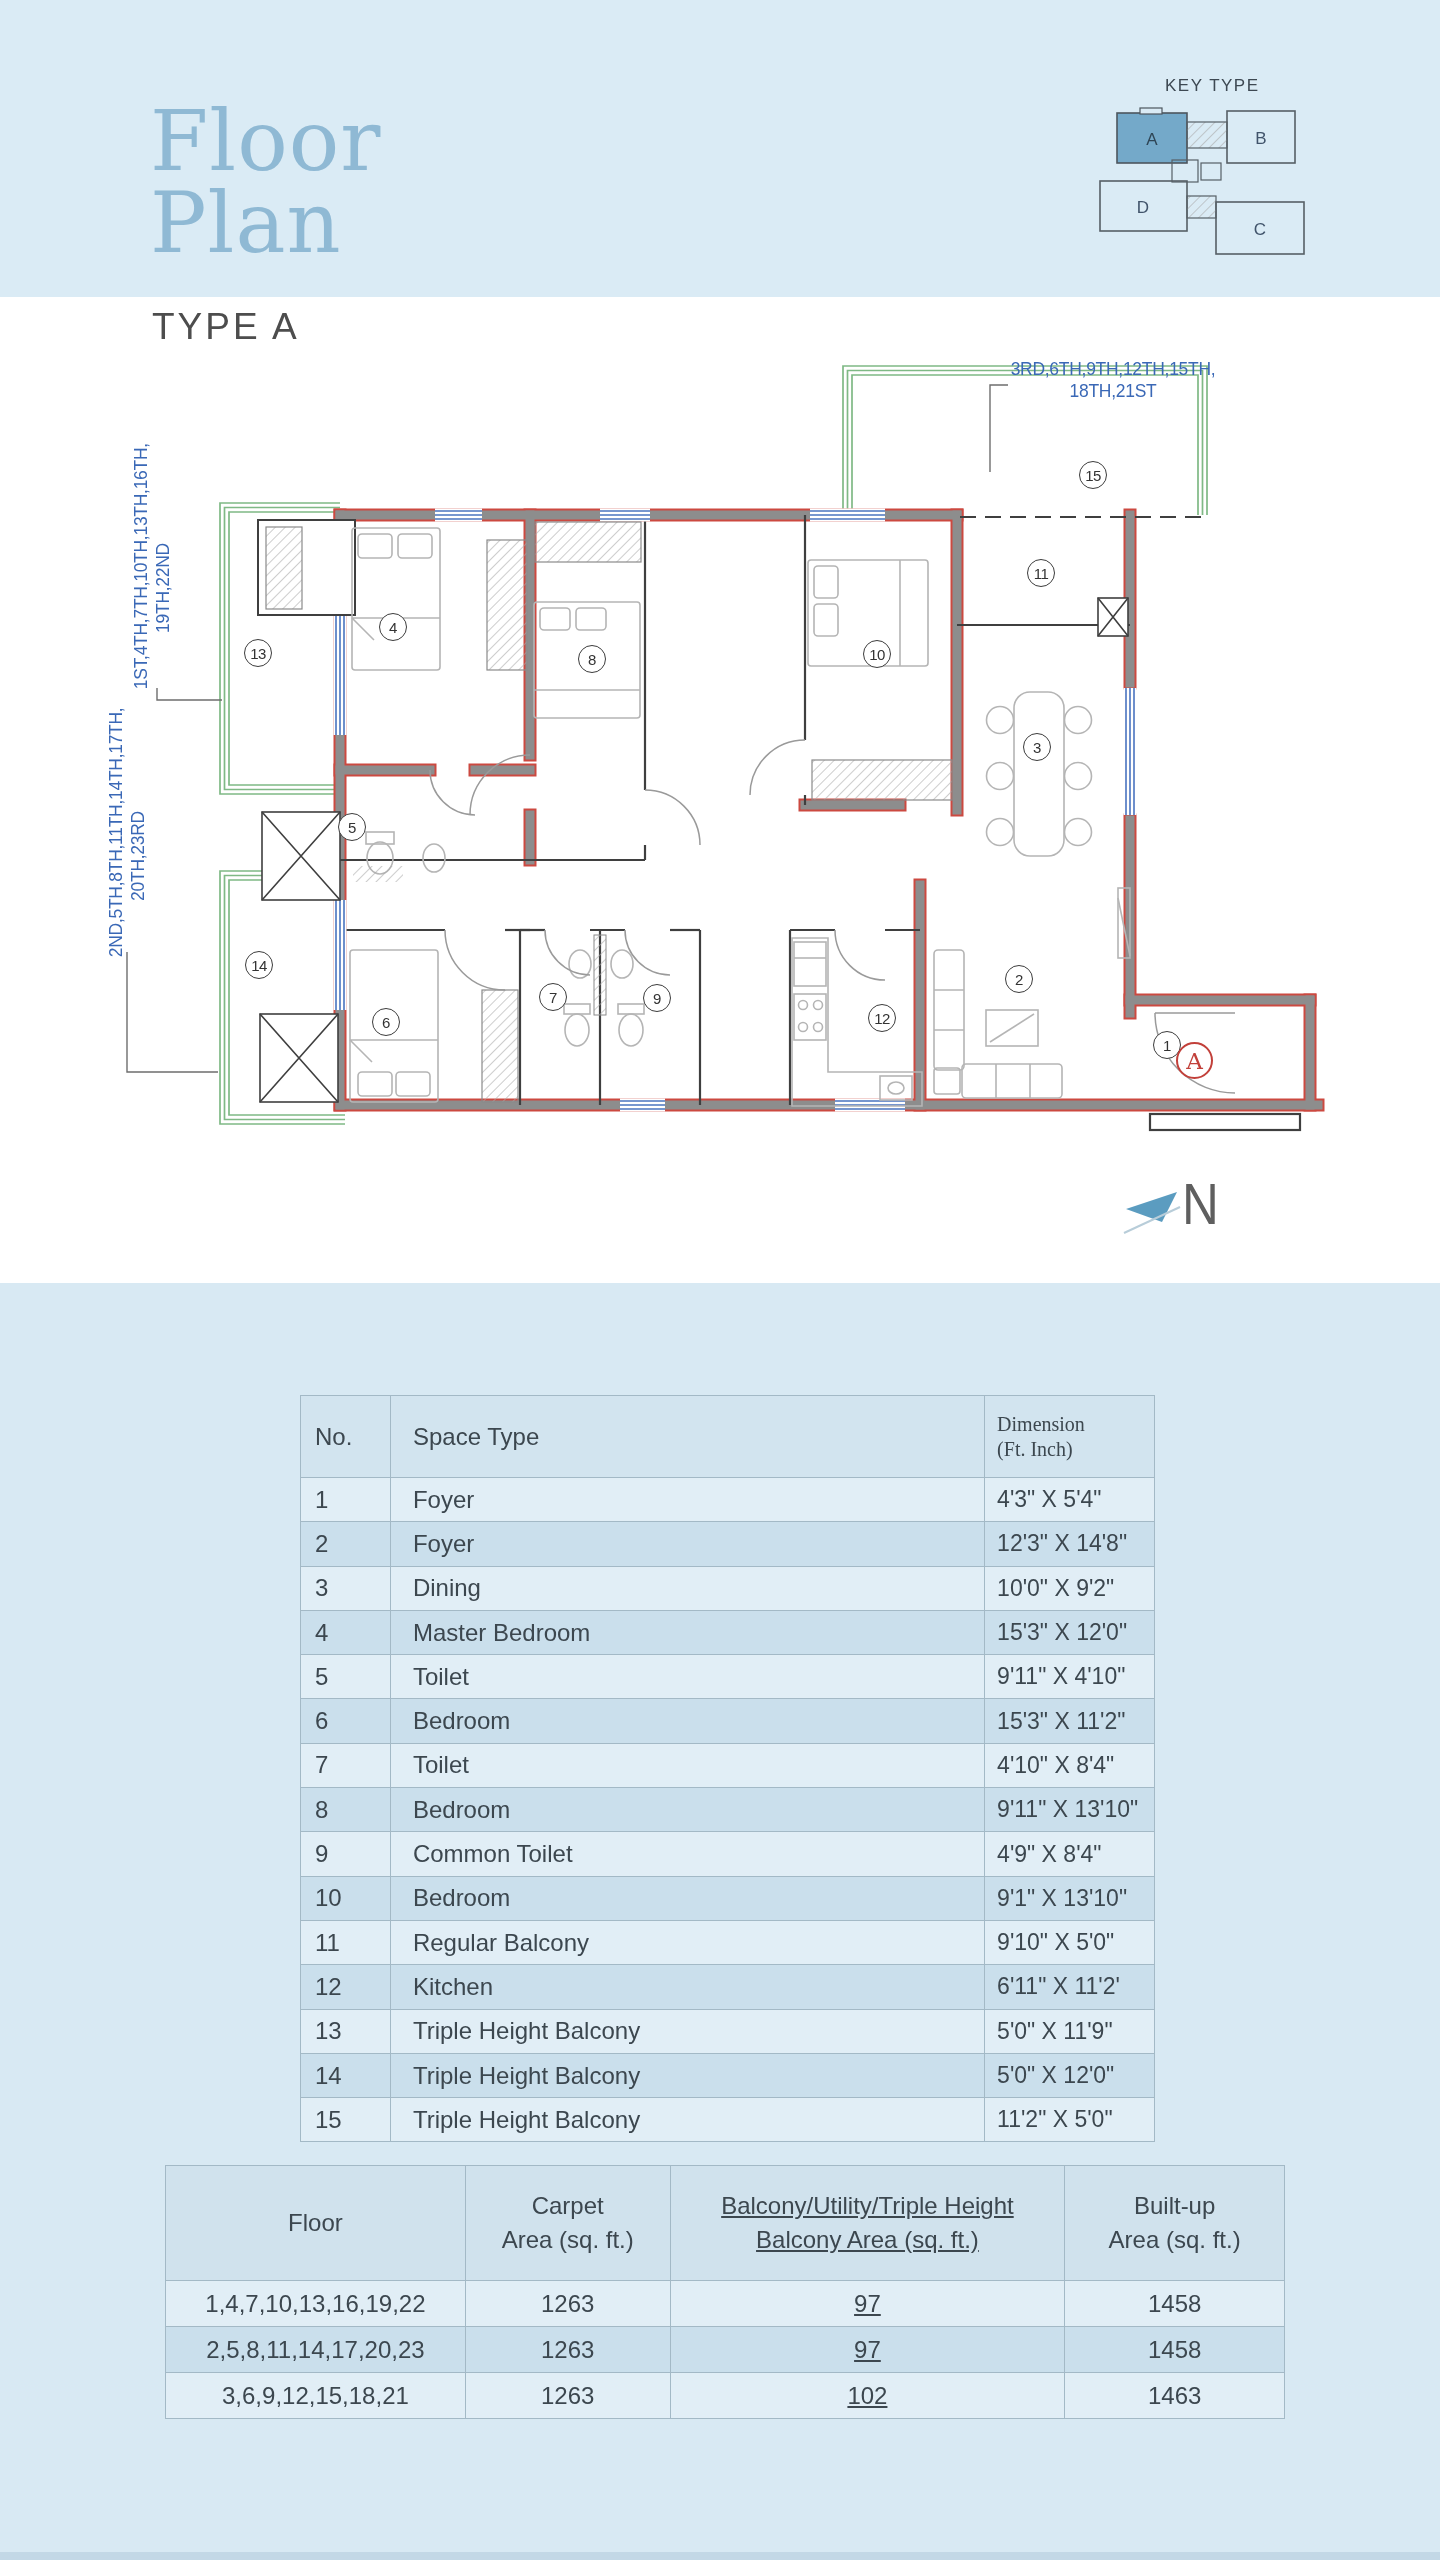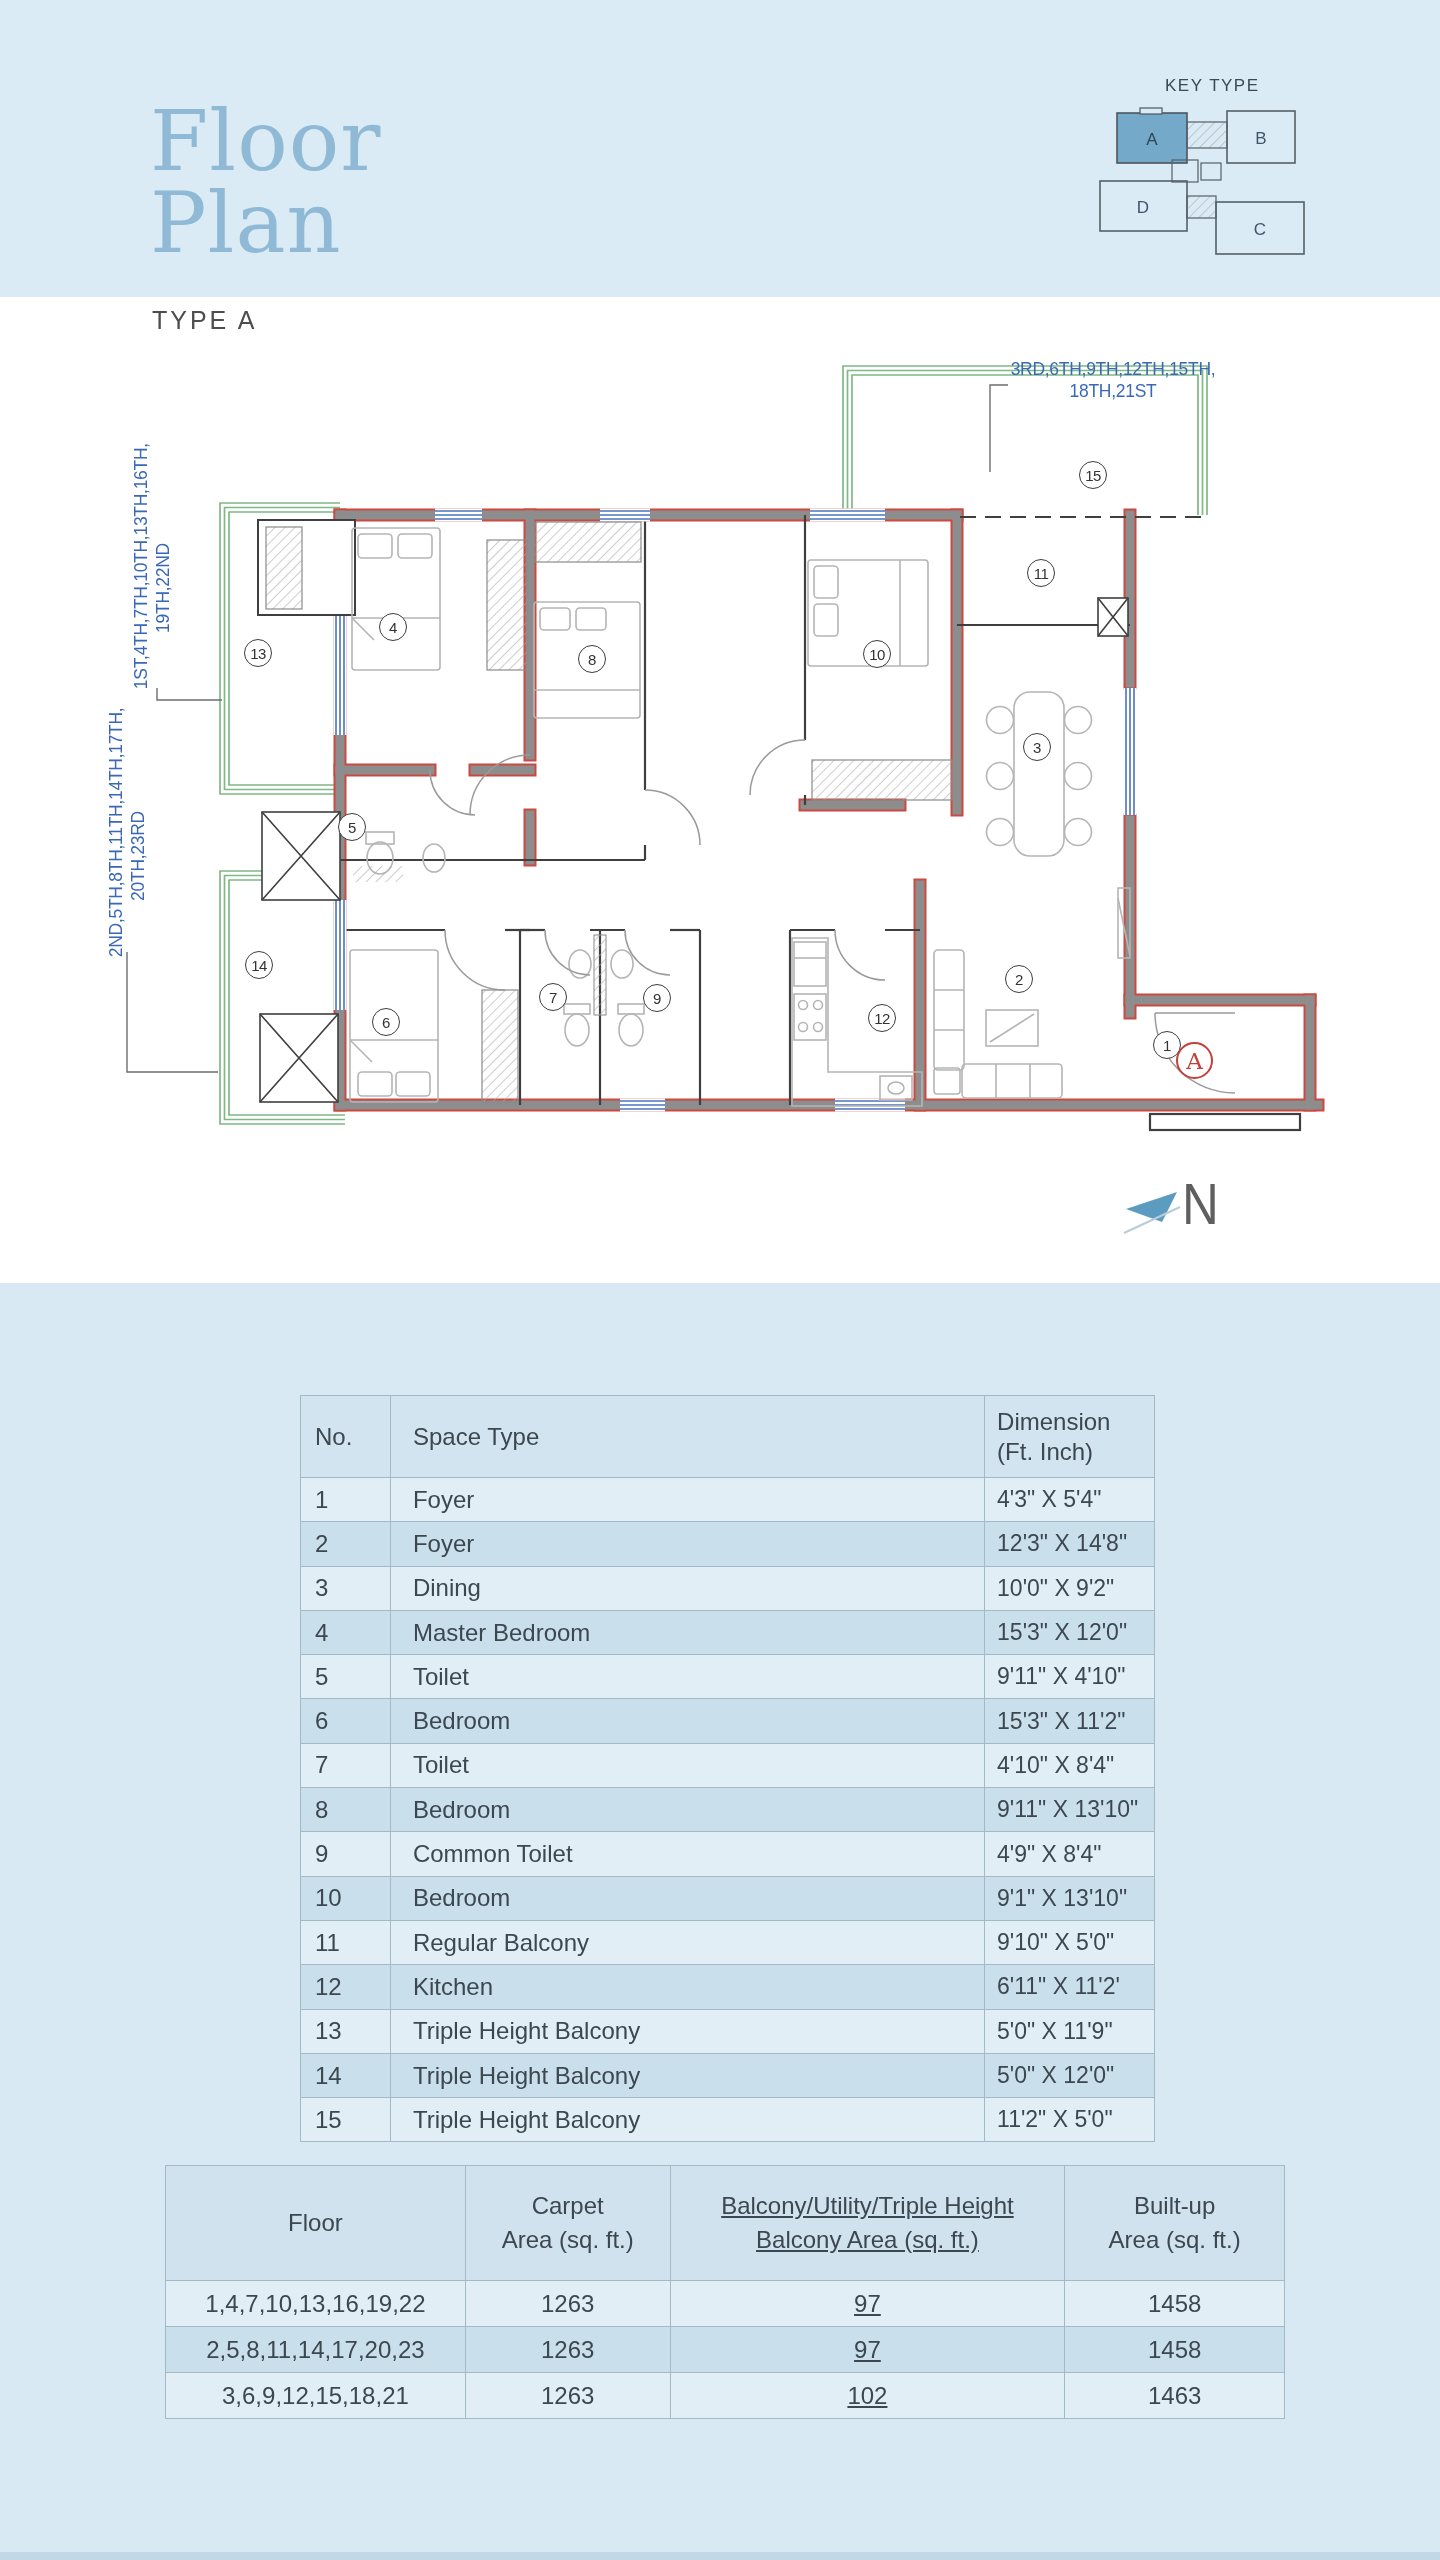--- a/index.html
+++ b/index.html
@@ -4,21 +4,21 @@
 <style>
   html,body{margin:0;padding:0;}
   body{width:1440px;height:2560px;position:relative;background:#ffffff;
        font-family:"Liberation Sans",sans-serif;overflow:hidden;}
   .band-top{position:absolute;left:0;top:0;width:1440px;height:297px;background:#daebf5;}
   .band-bottom{position:absolute;left:0;top:1283px;width:1440px;height:1277px;background:#d8e9f3;}
   .band-edge{position:absolute;left:0;top:2552px;width:1440px;height:8px;background:#c3d8e6;}
 
   .page-title{position:absolute;left:150px;top:100px;font-family:"DejaVu Serif",serif;
        font-size:84px;line-height:0.98;color:#8fb9d4;letter-spacing:1px;}
-  .type-label{position:absolute;left:152px;top:306px;font-size:25px;letter-spacing:3px;
+  .type-label{position:absolute;left:152px;top:306px;font-size:37px;letter-spacing:3px;
        color:#4d4d4d;font-weight:400;}
 
   .keyplan-title{position:absolute;left:1165px;top:76px;font-size:17px;letter-spacing:1.5px;
        color:#3d4852;font-weight:500;}
 
   .plan-label{position:absolute;color:#3a68b6;font-size:19px;line-height:1.18;text-align:center;
        letter-spacing:-0.3px;}
   #label-top{left:963px;top:358px;width:300px;transform:scaleX(0.92);}
   #label-left-upper{left:42px;top:566px;width:220px;height:44px;
        transform:rotate(-90deg) scaleX(0.92);transform-origin:center;}
@@ -40,21 +40,21 @@
   #space-table{left:300px;top:1395px;width:855px;font-size:24px;}
   #space-table th,#space-table td{border:1px solid #a3b9c6;text-align:left;font-weight:400;
        vertical-align:middle;box-sizing:border-box;}
   #space-table th{background:#d2e4ef;height:82px;line-height:1.25;}
   #space-table td{height:44.3px;}
   #space-table tbody tr:nth-child(odd) td{background:#e1eef6;}
   #space-table tbody tr:nth-child(even) td{background:#cadfec;}
   #space-table .c-no{width:90px;padding-left:14px;}
   #space-table .c-type{width:595px;padding-left:22px;}
   #space-table .c-dim{width:170px;padding-left:12px;font-size:23px;}
-  #space-table th.c-dim{font-size:24px;}
+  #space-table th.c-dim{font-size:20px;font-family:Liberation Serif, serif;}
 
   #area-table{left:165px;top:2165px;width:1120px;font-size:24px;}
   #area-table th,#area-table td{border:1px solid #a3b9c6;text-align:center;font-weight:400;
        vertical-align:middle;box-sizing:border-box;}
   #area-table th{background:#d0e2ed;height:115px;line-height:1.4;}
   #area-table td{height:46px;}
   #area-table tbody tr:nth-child(odd) td{background:#e1eef6;}
   #area-table tbody tr:nth-child(even) td{background:#cadfec;}
   #area-table .c0{width:300px;}#area-table .c1{width:205px;}
   #area-table .c2{width:395px;text-decoration:underline;}#area-table .c3{width:220px;}

